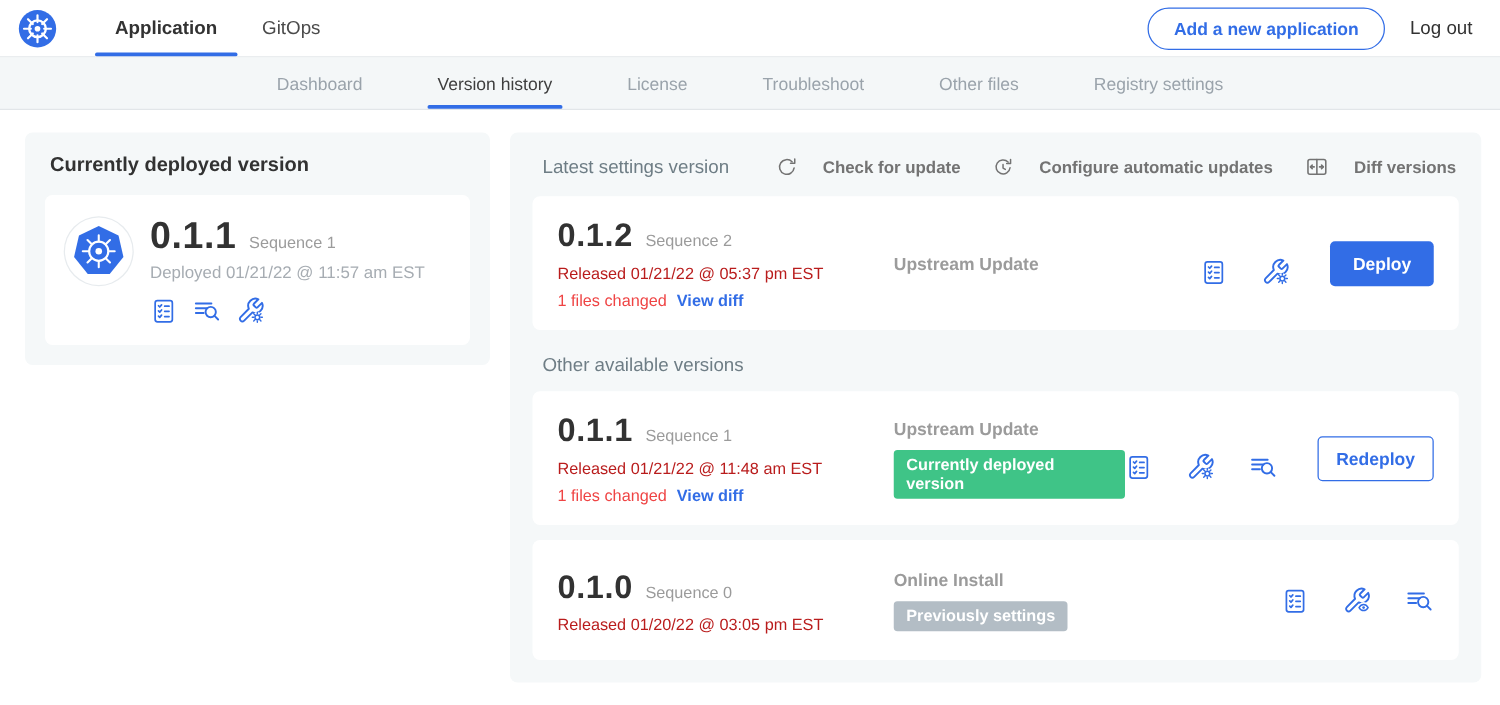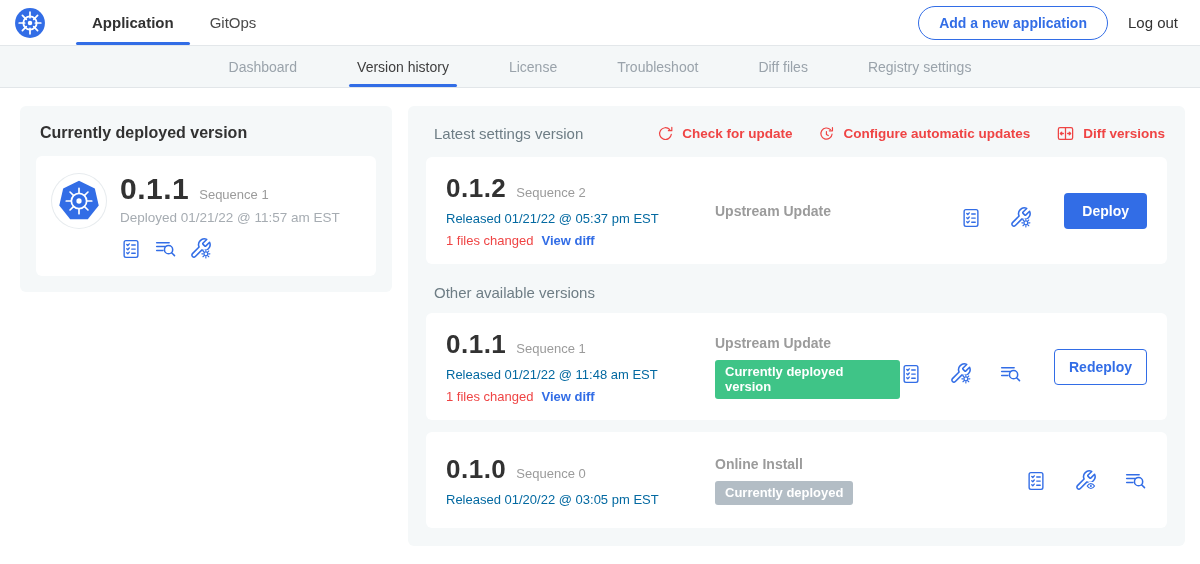--- a/index.html
+++ b/index.html
@@ -45,28 +45,28 @@
   .muted-line { font-size:13.5px; color:#a6acb2; margin-top:4px; }
   .icon-row { display:flex; align-items:center; gap:12px; margin-top:12px; color:#326de6; }
   .icon-row svg, .card-actions svg, .hlink svg { display:block; }
   .act-icon { color:#326de6; cursor:pointer; }
 
   .right-panel { flex:1; padding:16px 18px 18px 18px; }
   .rp-header { display:flex; align-items:center; justify-content:space-between;
     margin:2px 2px 14px 8px; }
   .rp-title { font-size:15px; color:#6e7d85; }
   .rp-links { display:flex; align-items:center; gap:26px; }
-  .hlink { display:flex; align-items:center; gap:8px; color:#ef4444; font-size:13.5px;
+  .hlink { display:flex; align-items:center; gap:20px; color:#737373; font-size:13.5px;
     font-weight:bold; cursor:pointer;text-align:center; }
 
   .vcard { background:#fff; border-radius:6px; padding:16px 20px; display:flex;
     align-items:center; margin-bottom:12px; min-height:96px; }
   .vc-info { width:255px; flex-shrink:0; }
   .vc-ver { font-size:26px; font-weight:bold; color:#323232; letter-spacing:0.5px; }
-  .vc-line { font-size:13px; color:#0369a1; margin-top:7px; }
+  .vc-line { font-size:13px; color:#b91c1c; margin-top:7px; }
   .vc-files { display:flex; align-items:center; gap:8px; margin-top:7px; }
   .vc-files .fc { font-size:13px; color:#ef4444; }
   .view-diff { font-size:13px; font-weight:bold; color:#326de6; cursor:pointer; }
   .vc-mid { flex:1; padding-left:14px; align-self:center; }
   .src-label { font-size:14px; font-weight:bold; color:#9b9b9b; }
   .badge { display:inline-block; margin-top:9px; font-size:13px; font-weight:bold;
     color:#fff; padding:4px 10px 5px 10px; border-radius:3px; }
   .badge.success { background:#3fc487; }
   .badge.muted { background:#b3bdc5; }
   .card-actions { display:flex; align-items:flex-end; gap:27px; color:#326de6; }
@@ -161,21 +161,21 @@
     <button class="pill-btn">Add a new application</button>
     <div class="logout">Log out</div>
   </div>
 </header>
 
 <nav class="subnav">
   <div class="subtab">Dashboard</div>
   <div class="subtab active">Version history</div>
   <div class="subtab">License</div>
   <div class="subtab">Troubleshoot</div>
-  <div class="subtab">Diff files</div>
+  <div class="subtab">Other files</div>
   <div class="subtab">Registry settings</div>
 </nav>
 
 <main class="main">
 
   <section class="panel left-panel">
     <h2 class="left-title">Currently deployed version</h2>
     <div class="deployed-card">
       <div class="hept-wrap">
         <svg width="44" height="44" viewBox="0 0 50 50">
@@ -314,21 +314,21 @@
     <div class="vcard" style="margin-bottom:0;">
       <div class="vc-info">
         <div class="ver-row">
           <span class="vc-ver">0.1.0</span>
           <span class="seq">Sequence 0</span>
         </div>
         <div class="vc-line">Released 01/20/22 @ 03:05 pm EST</div>
       </div>
       <div class="vc-mid">
         <div class="src-label">Online Install</div>
-        <span class="badge muted">Currently deployed</span>
+        <span class="badge muted">Previously settings</span>
       </div>
       <div class="card-actions">
         <span class="act-icon">
           <svg width="22" height="22" viewBox="0 0 24 24">
               <use href="#sym-checklist"></use>
             </svg>
           </span>
         <span class="act-icon">
           <svg width="23" height="23" viewBox="0 0 24 24">
               <use href="#sym-wrench"></use>

